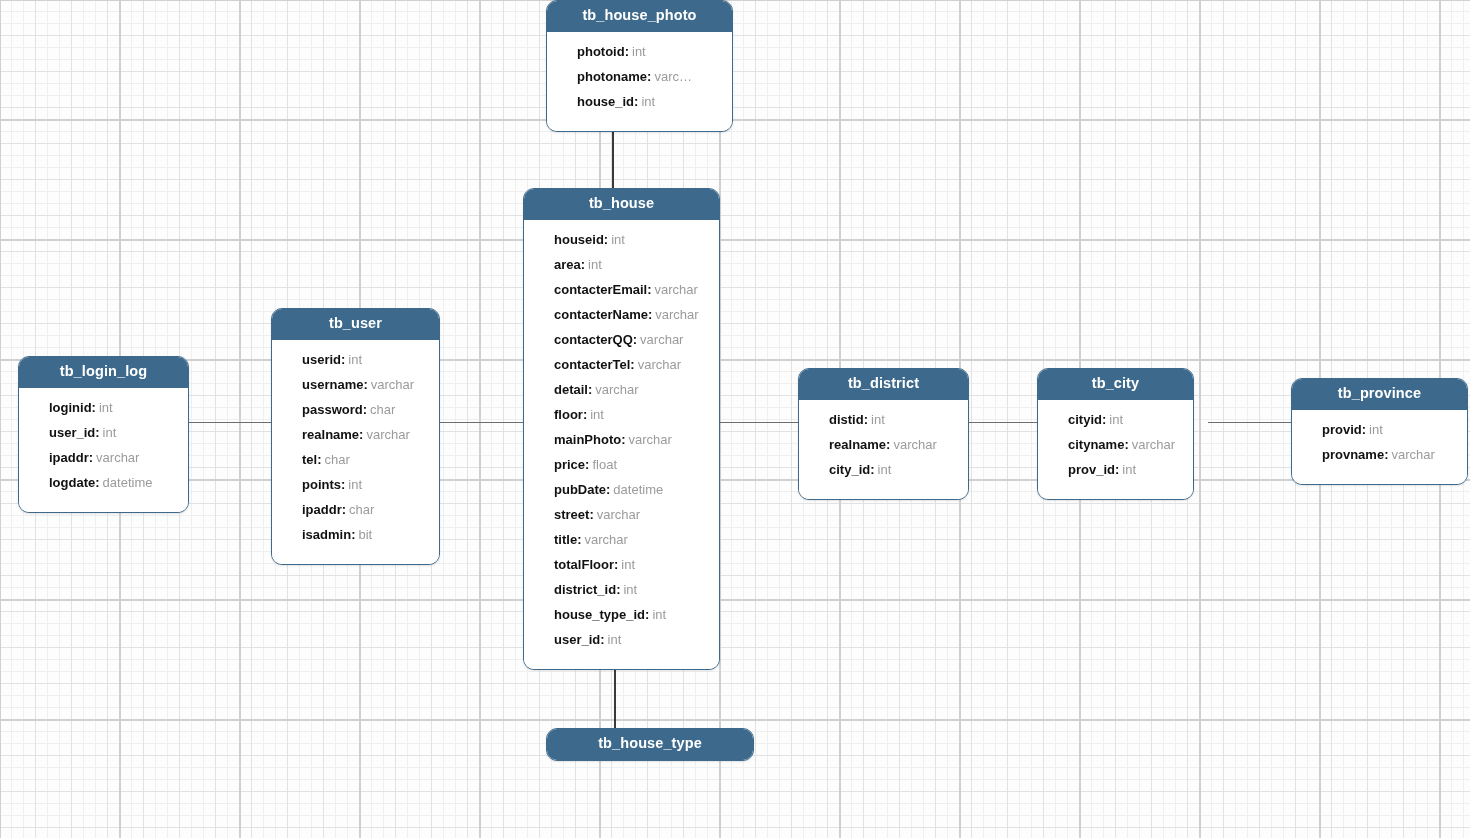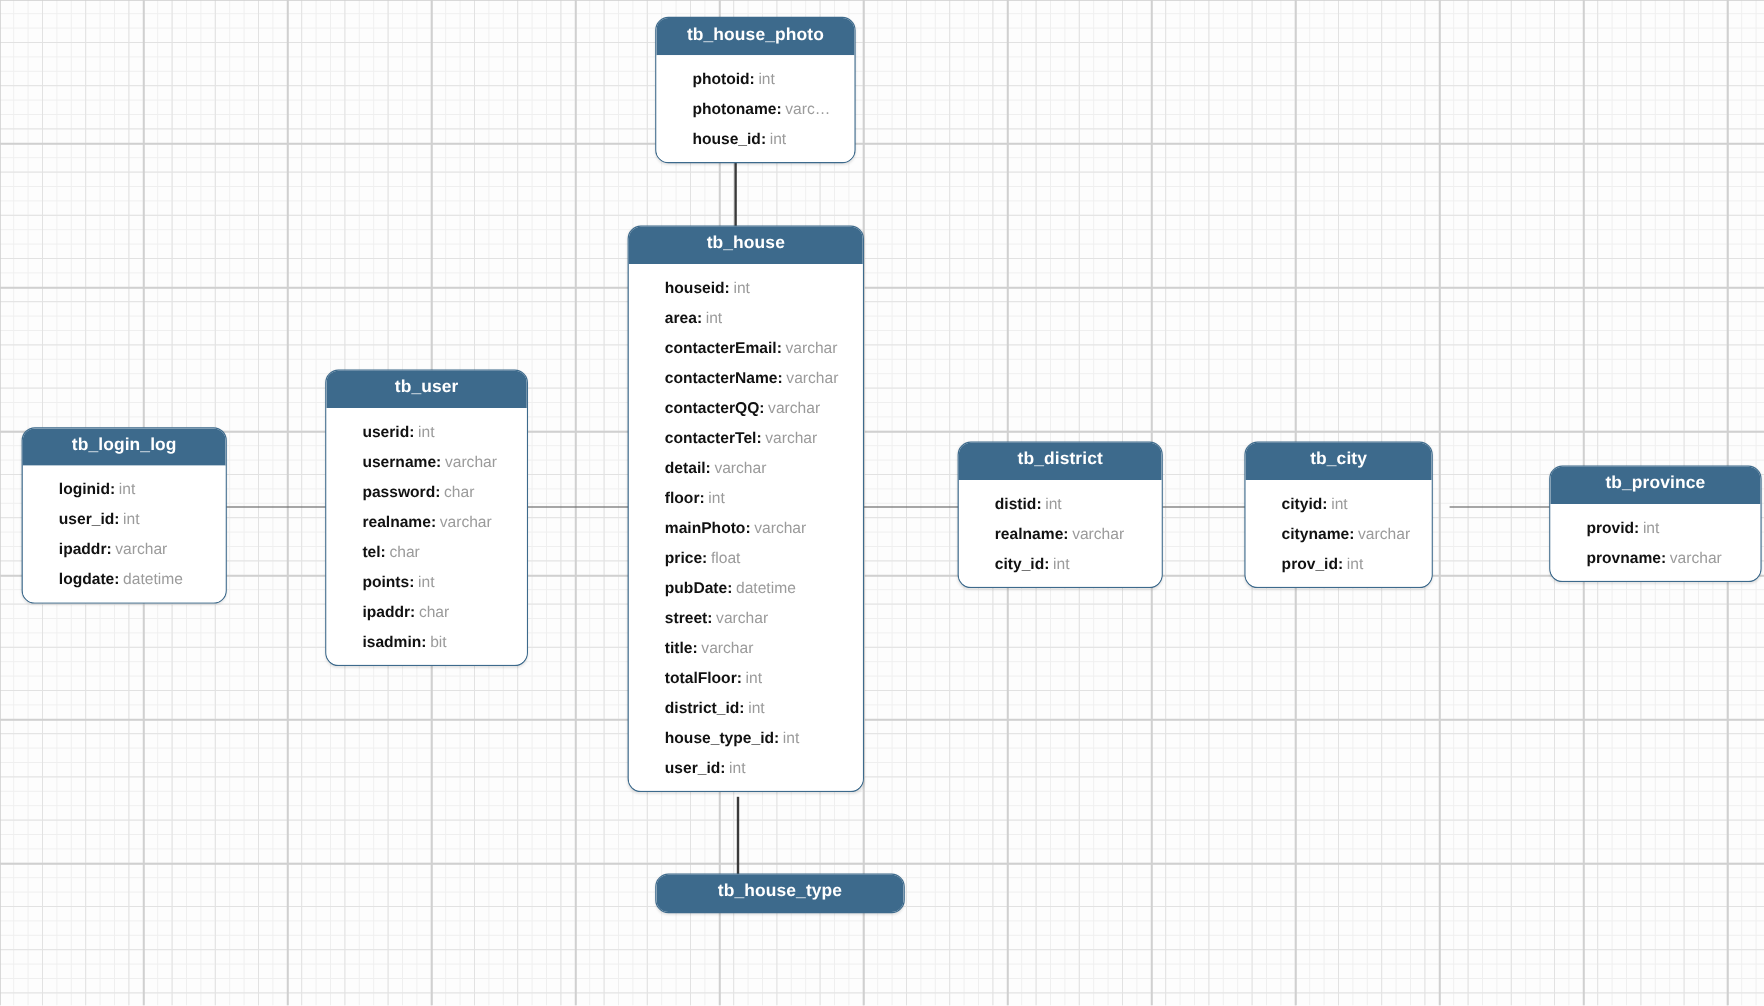--- a/index.html
+++ b/index.html
@@ -65,21 +65,21 @@
     font-weight: bold;
     text-align: center;
     padding: 7px 10px 8px 10px;
     letter-spacing: 0.1px;
     line-height: 1.1;
     white-space: nowrap;
   }
 
   .entity-body {
     background: #ffffff;
-    padding: 7px 0 7px 0;
+    padding: 7px 0 17px 0;
   }
 
   .field {
     font-size: 13px;
     line-height: 1;
     padding: 6px 10px 6px 30px;
     white-space: nowrap;
     color: #111111;
   }
 
@@ -91,27 +91,27 @@
     color: #111111;
     font-weight: 600;
   }
   .field .ftype {
     color: #9b9b9b;
     font-weight: 400;
     padding-left: 3px;
   }
 
   
-  #ent-tb_house_photo { left: 546px; top: 14px;   width: 167px; }
+  #ent-tb_house_photo { left: 546px; top: 0;   width: 187px; }
   #ent-tb_house       { left: 523px; top: 188px; width: 197px; }
   #ent-tb_user        { left: 271px; top: 308px; width: 169px; }
   #ent-tb_login_log   { left: 18px;  top: 356px; width: 171px; }
   #ent-tb_district    { left: 798px; top: 368px; width: 171px; }
   #ent-tb_city        { left: 1037px;top: 368px; width: 157px; }
-  #ent-tb_province    { left: 1291px;top: 388px; width: 177px; }
+  #ent-tb_province    { left: 1291px;top: 378px; width: 177px; }
   #ent-tb_house_type  { left: 546px; top: 728px; width: 208px; }
 
   
   #ent-tb_house_type .entity-body { padding-bottom: 10px; }
 </style>
 </head>
 <body>
 
 <div id="canvas">
 

